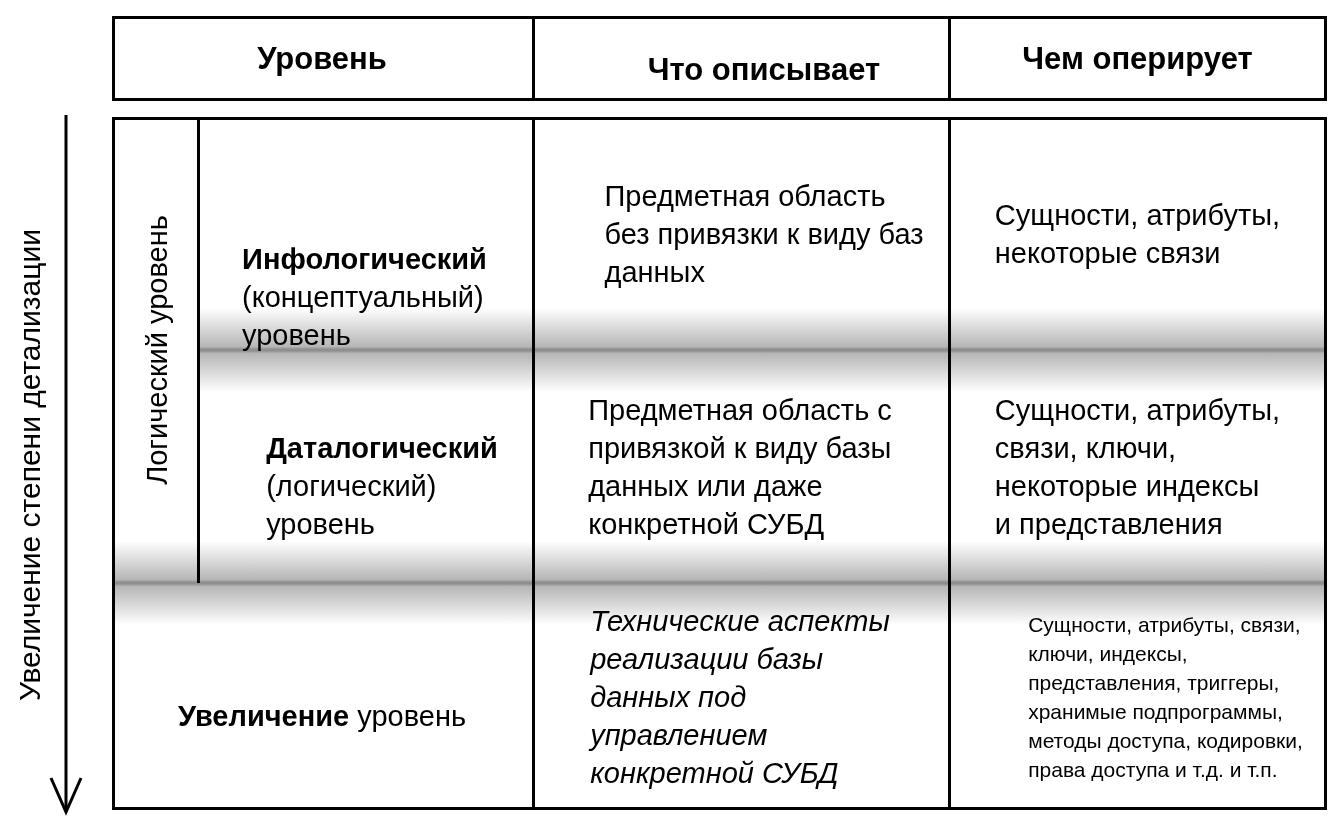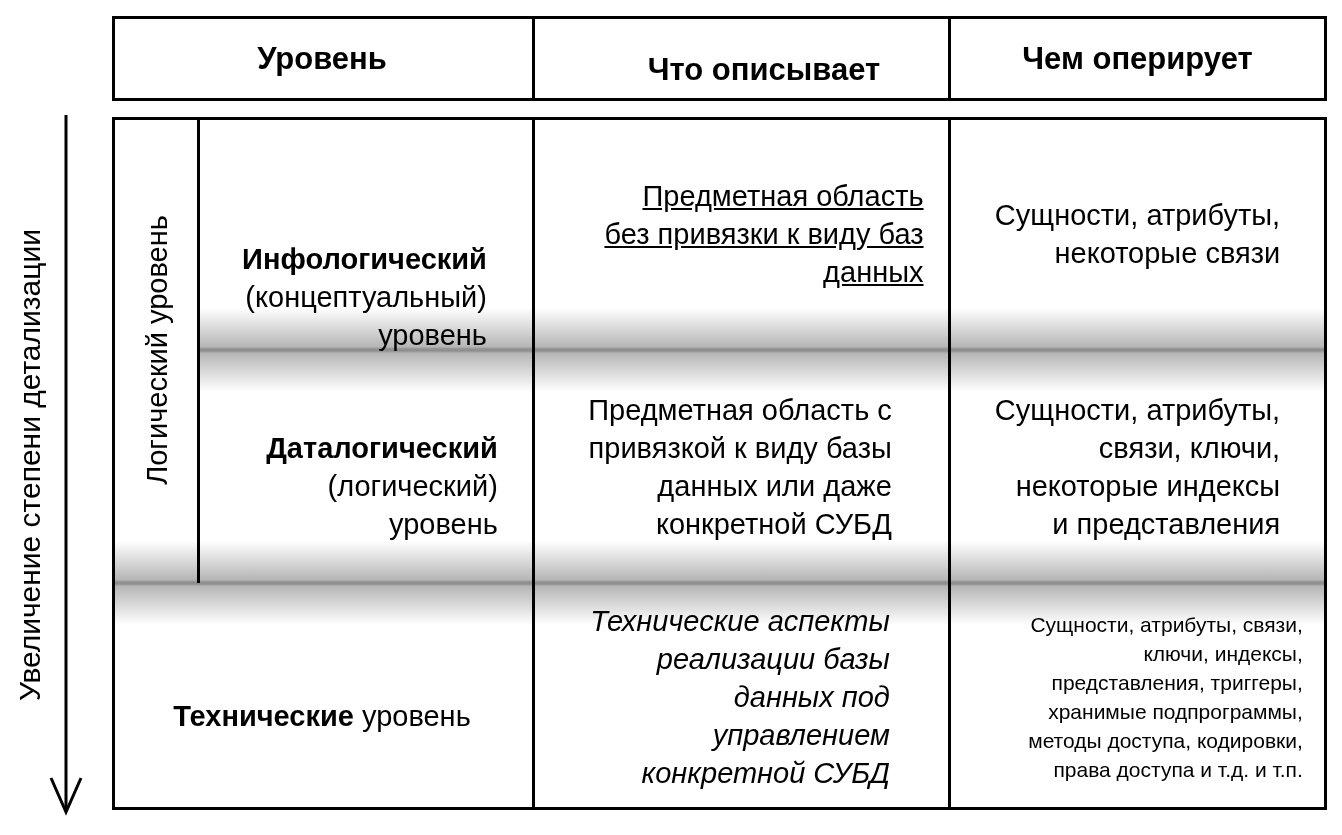--- a/index.html
+++ b/index.html
@@ -6,21 +6,21 @@
   #stage{
     position:relative;width:1342px;height:835px;background:#ffffff;
     font-family:"Liberation Sans","DejaVu Sans",sans-serif;color:#000;
     overflow:hidden;
   }
   .box{position:absolute;box-sizing:border-box;}
   .outline{border:3px solid #000;background:transparent;}
   .vline{position:absolute;width:3px;background:#000;}
   .cell{
     position:absolute;display:flex;align-items:center;justify-content:center;
-    text-align:right;box-sizing:border-box;z-index:6;border-radius:18px;
+    text-align:left;box-sizing:border-box;z-index:6;border-radius:18px;
   }
   .ml{white-space:pre-line;}
   .t-main{font-size:29px;line-height:38px;}
   .t-small{font-size:21px;line-height:29px;}
   .t-head{font-size:31px;font-weight:bold;line-height:36px;}
   .b{font-weight:bold;}
   .band{position:absolute;z-index:2;
     background:linear-gradient(to bottom,
       rgba(255,255,255,0) 0%, #b6b6b6 46%, #8f8f8f 49%,
       #8f8f8f 51%, #b6b6b6 54%, rgba(255,255,255,0) 100%);
@@ -60,42 +60,42 @@
   <div class="vline" style="left:948px;top:117px;height:693px;z-index:3;"></div>
   <div class="vline" style="left:197px;top:117px;height:466px;z-index:3;"></div>
 
   <div class="rot rot-group" style="left:-63px;top:332px;width:440px;height:36px;">Логический уровень</div>
 
   <div class="cell t-main ml" style="left:197px;top:117px;width:335px;height:233px;margin-top:44px;"><span>
       <span class="b">Инфологический</span><span>
 (концептуальный)
 уровень</span></span>
   </div>
-  <div class="cell t-main ml" style="left:532px;top:117px;width:464px;height:233px;text-decoration:underline;">Предметная область
+  <div class="cell t-main ml" style="left:532px;top:117px;width:464px;height:233px;">Предметная область
 без привязки к виду баз
 данных</div>
   <div class="cell t-main ml" style="left:948px;top:117px;width:379px;height:233px;">Сущности, атрибуты,
 некоторые связи</div>
 
   <div class="cell t-main ml" style="left:197px;top:350px;width:335px;height:233px;padding-left:35px;"><span>
       <span class="b">Даталогический</span><span>
 (логический)
 уровень</span></span>
   </div>
   <div class="cell t-main ml" style="left:532px;top:350px;width:416px;height:233px;">Предметная область с
 привязкой к виду базы
 данных или даже
 конкретной СУБД</div>
   <div class="cell t-main ml" style="left:948px;top:350px;width:379px;height:233px;">Сущности, атрибуты,
 связи, ключи,
 некоторые индексы
 и представления</div>
 
   <div class="cell t-main ml" style="left:112px;top:583px;width:420px;height:227px;"><span>
-      <span class="b">Технические</span><span> уровень</span></span>
+      <span class="b">Увеличение</span><span> уровень</span></span>
   </div>
   <div class="cell t-main ml" style="left:532px;top:583px;width:416px;height:227px;font-style:italic;">Технические аспекты
 реализации базы
 данных под
 управлением
 конкретной СУБД</div>
   <div class="cell t-small ml" style="left:976px;top:583px;width:379px;height:227px;">Сущности, атрибуты, связи,
 ключи, индексы,
 представления, триггеры,
 хранимые подпрограммы,

